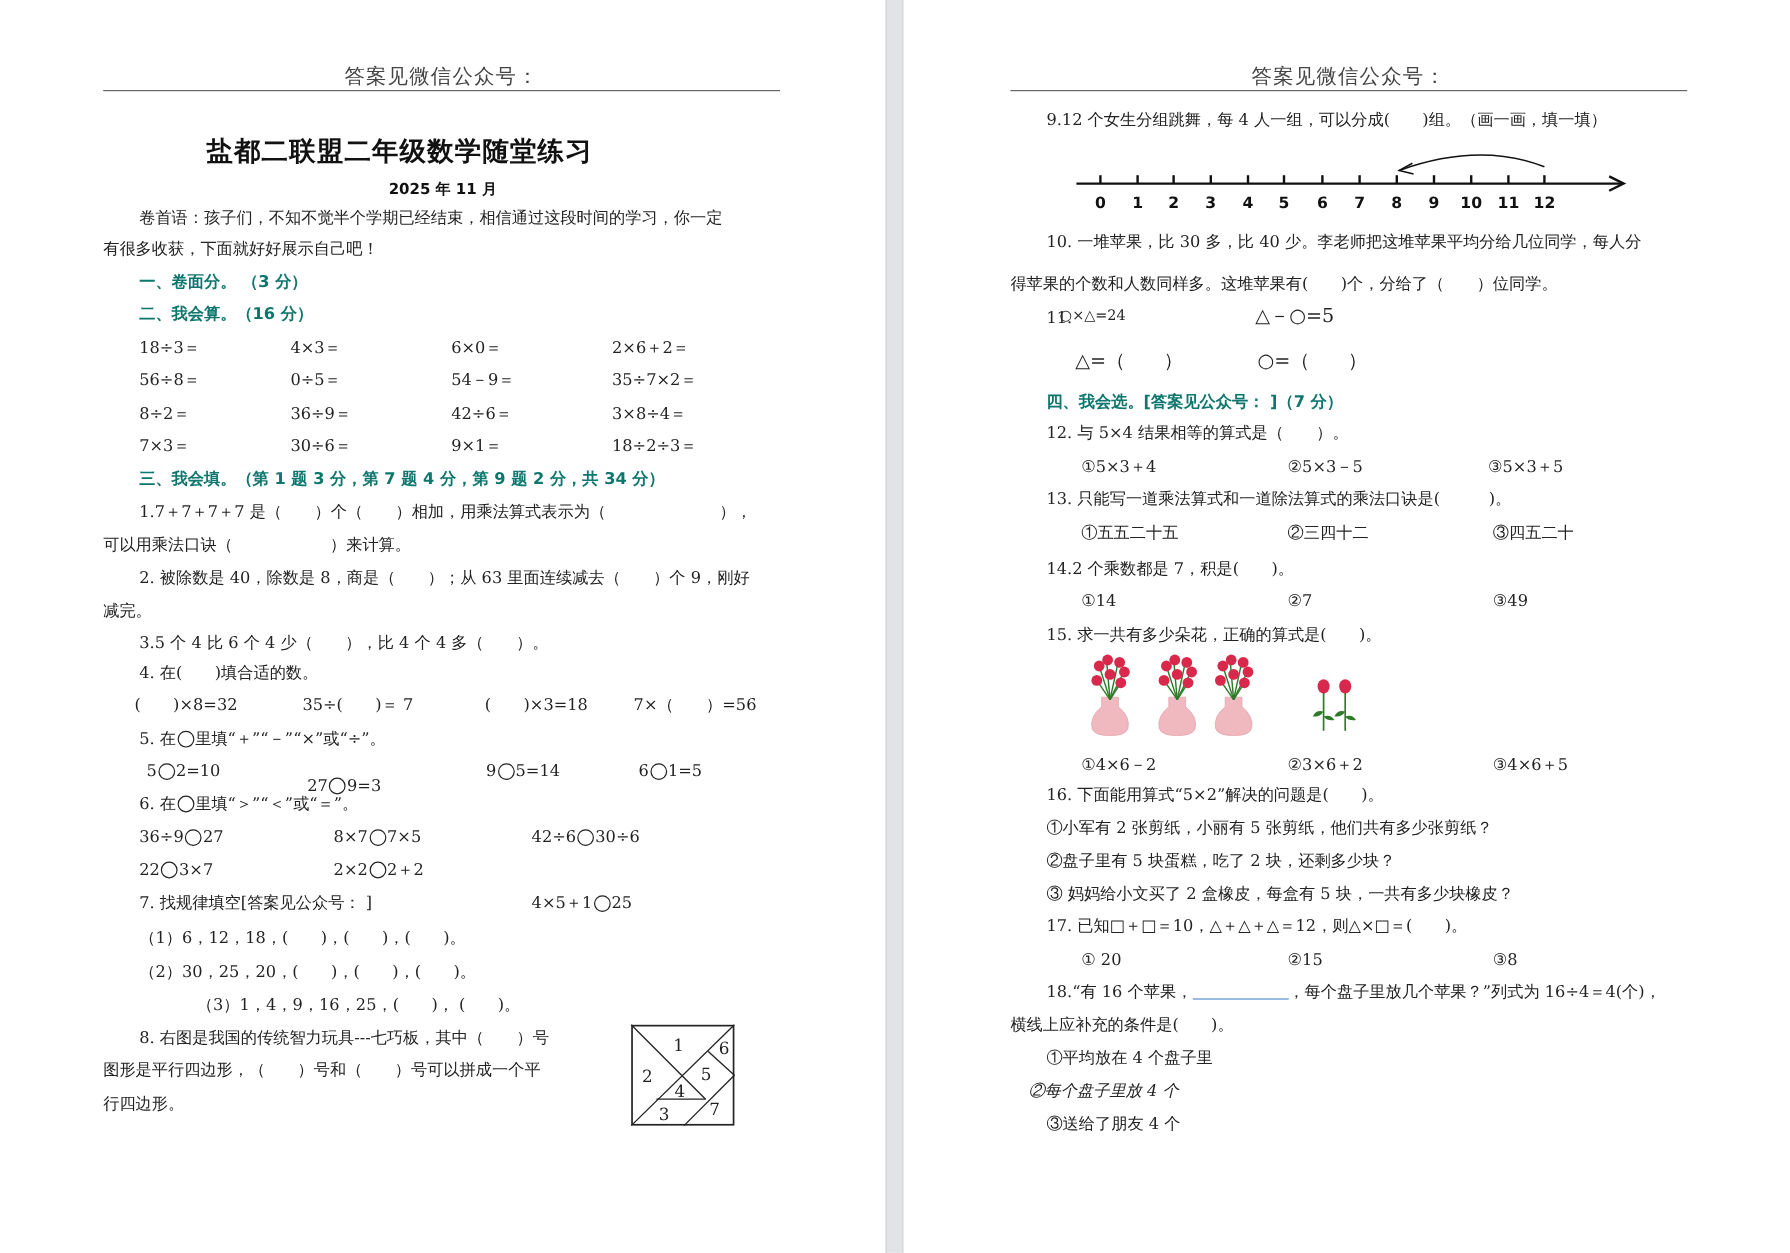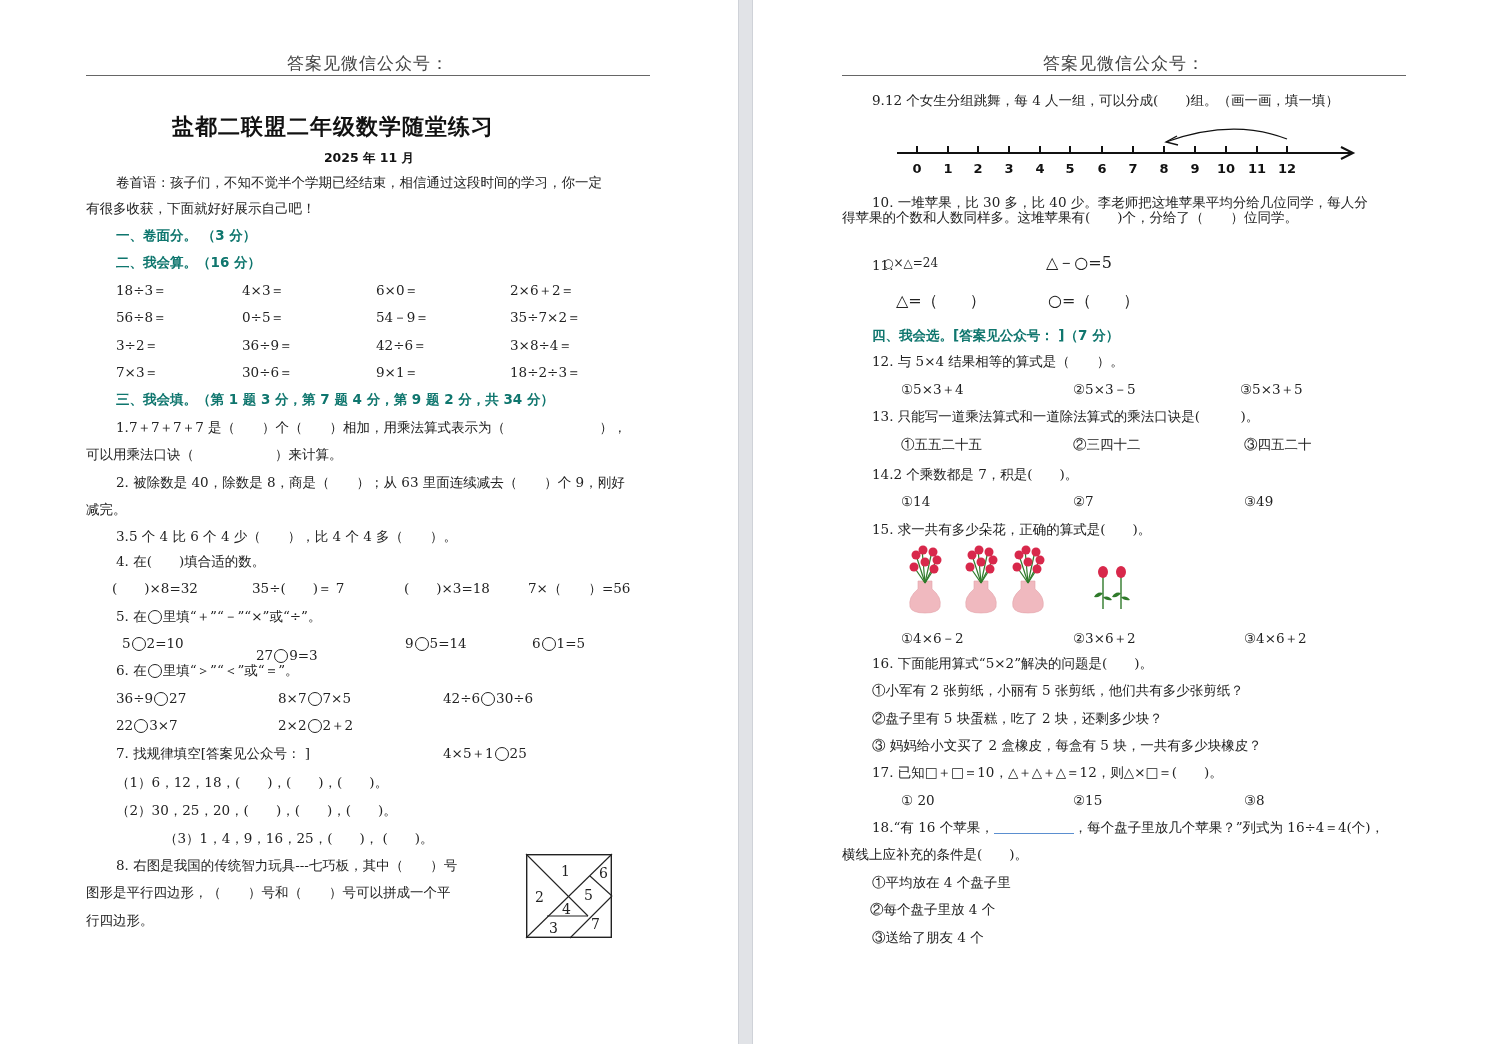--- a/index.html
+++ b/index.html
@@ -45,21 +45,21 @@
   <div class="t" style="left:116px;top:281px;">18÷3＝</div>
   <div class="t" style="left:242px;top:281px;">4×3＝</div>
   <div class="t" style="left:376px;top:281px;">6×0＝</div>
   <div class="t" style="left:510px;top:281px;">2×6＋2＝</div>
 
   <div class="t" style="left:116px;top:308px;">56÷8＝</div>
   <div class="t" style="left:242px;top:308px;">0÷5＝</div>
   <div class="t" style="left:376px;top:308px;">54－9＝</div>
   <div class="t" style="left:510px;top:308px;">35÷7×2＝</div>
 
-  <div class="t" style="left:116px;top:336px;">3÷2＝</div>
+  <div class="t" style="left:116px;top:336px;">8÷2＝</div>
   <div class="t" style="left:242px;top:336px;">36÷9＝</div>
   <div class="t" style="left:376px;top:336px;text-align:right;">42÷6＝</div>
   <div class="t" style="left:510px;top:336px;">3×8÷4＝</div>
 
   <div class="t" style="left:116px;top:363px;">7×3＝</div>
   <div class="t" style="left:242px;top:363px;">30÷6＝</div>
   <div class="t" style="left:376px;top:363px;">9×1＝</div>
   <div class="t" style="left:510px;top:363px;">18÷2÷3＝</div>
 
   <div class="t bold" style="left:116px;top:390px;">三、我会填。（第 1 题 3 分，第 7 题 4 分，第 9 题 2 分，共 34 分）</div>
@@ -162,21 +162,21 @@
       <text x="240" y="51">7</text>
       <text x="271" y="51">8</text>
       <text x="302" y="51">9</text>
       <text x="333" y="51">10</text>
       <text x="364" y="51">11</text>
       <text x="394" y="51">12</text>
     </g>
   </svg>
 
   <div class="t" style="left:119px;top:193px;">10. 一堆苹果，比 30 多，比 40 少。李老师把这堆苹果平均分给几位同学，每人分</div>
-  <div class="t" style="left:89px;top:208px;">得苹果的个数和人数同样多。这堆苹果有(　　)个，分给了（　　）位同学。</div>
+  <div class="t" style="left:89px;top:228px;">得苹果的个数和人数同样多。这堆苹果有(　　)个，分给了（　　）位同学。</div>
 
   <div class="t" style="left:119px;top:256px;">11.</div>
   <div class="t" style="left:130px;top:254px;font-size:12px;">○×△=24</div>
   <div class="t" style="left:293px;top:254px;font-size:16px;">△－○=5</div>
   <div class="t" style="left:143px;top:292px;font-size:16px;">△=（　　）</div>
   <div class="t" style="left:295px;top:292px;font-size:16px;">○=（　　）</div>
 
   <div class="t bold" style="left:119px;top:326px;">四、我会选。[答案见公众号： ]（7 分）</div>
 
   <div class="t" style="left:119px;top:352px;">12. 与 5×4 结果相等的算式是（　　）。</div>
@@ -227,32 +227,32 @@
     </defs>
     <use href="#vase" x="0" y="0"></use>
     <use href="#vase" x="56" y="0"></use>
     <use href="#vase" x="103" y="0"></use>
     <use href="#rose" x="189" y="18"></use>
     <use href="#rose" x="207" y="18"></use>
   </svg>
 
   <div class="t" style="left:148px;top:629px;">①4×6－2</div>
   <div class="t" style="left:320px;top:629px;">②3×6＋2</div>
-  <div class="t" style="left:491px;top:629px;">③4×6＋2</div>
+  <div class="t" style="left:491px;top:629px;">③4×6＋5</div>
 
   <div class="t" style="left:119px;top:654px;">16. 下面能用算式“5×2”解决的问题是(　　)。</div>
   <div class="t" style="left:119px;top:681px;">①小军有 2 张剪纸，小丽有 5 张剪纸，他们共有多少张剪纸？</div>
   <div class="t" style="left:119px;top:709px;">②盘子里有 5 块蛋糕，吃了 2 块，还剩多少块？</div>
   <div class="t" style="left:119px;top:736px;">③ 妈妈给小文买了 2 盒橡皮，每盒有 5 块，一共有多少块橡皮？</div>
 
   <div class="t" style="left:119px;top:763px;">17. 已知□＋□＝10，△＋△＋△＝12，则△×□＝(　　)。</div>
   <div class="t" style="left:148px;top:791px;">① 20</div>
   <div class="t" style="left:320px;top:791px;">②15</div>
   <div class="t" style="left:491px;top:791px;">③8</div>
 
   <div class="t" style="left:119px;top:818px;">
     <span>18.“有 16 个苹果，</span><span class="blankline"></span><span>，每个盘子里放几个苹果？”列式为 16÷4＝4(个)，</span>
   </div>
   <div class="t" style="left:89px;top:845px;">横线上应补充的条件是(　　)。</div>
   <div class="t" style="left:119px;top:873px;">①平均放在 4 个盘子里</div>
-  <div class="t" style="left:117px;top:900px;">②每个盘子里放 4 个</div>
+  <div class="t" style="left:104px;top:900px;font-style:italic;">②每个盘子里放 4 个</div>
   <div class="t" style="left:119px;top:928px;">③送给了朋友 4 个</div>
 </div>
 
 </body></html>

